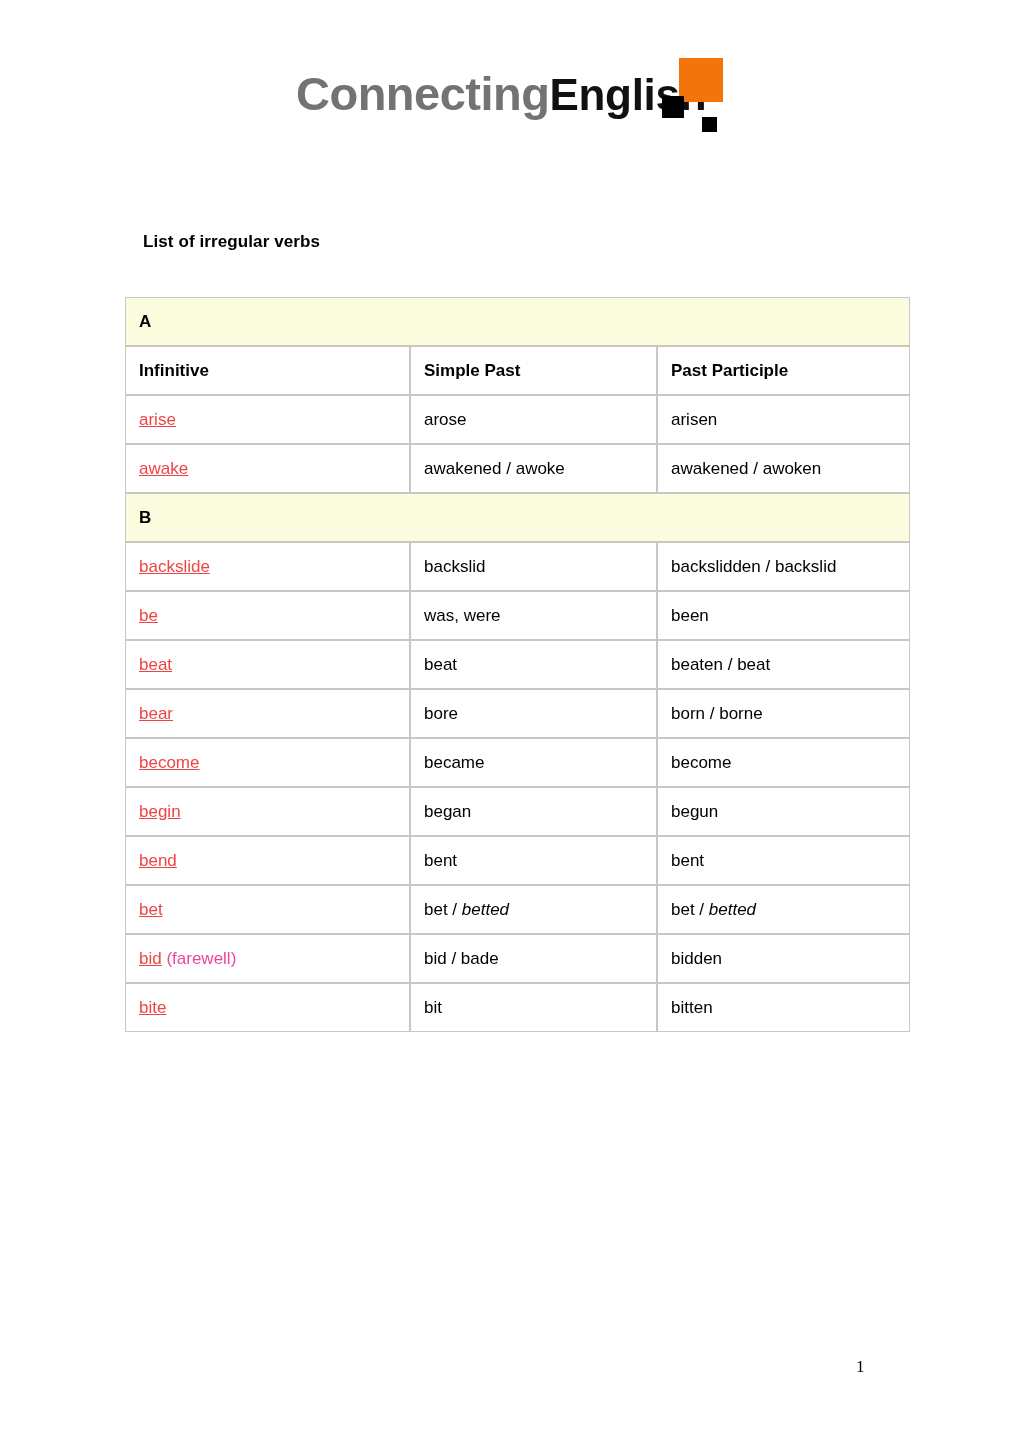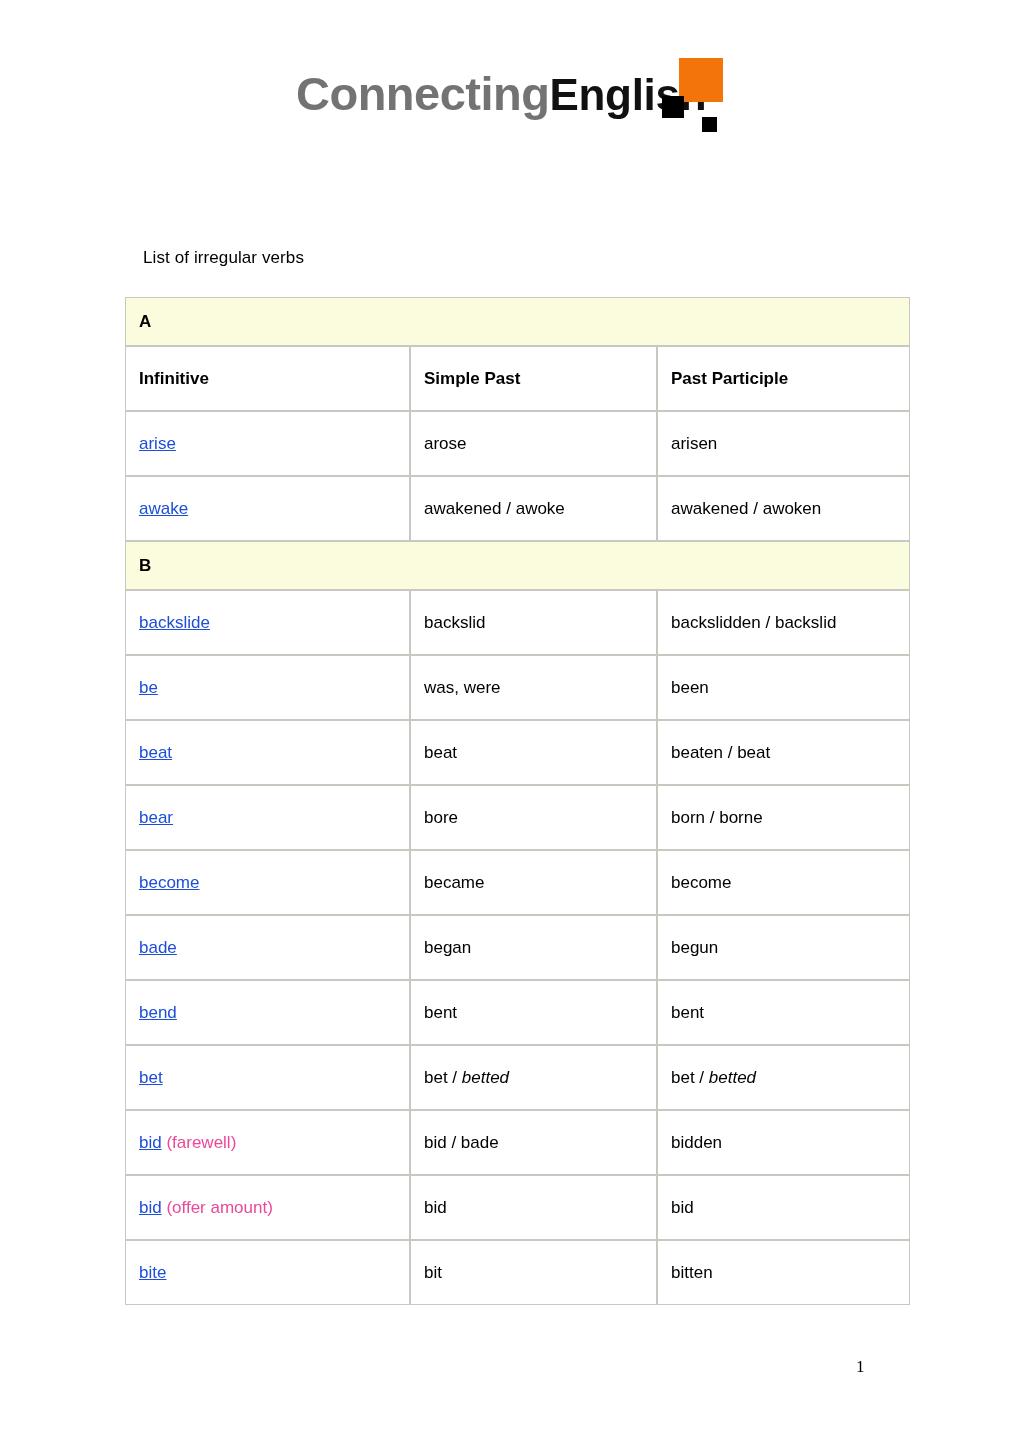--- a/index.html
+++ b/index.html
@@ -64,60 +64,60 @@
     top: 59px;
     width: 15px;
     height: 15px;
     background: #000000;
   }
 
   
   .page-title {
     position: absolute;
     left: 143px;
-    top: 248px;
-    font-size: 17px;
-    font-weight: normal;
+    top: 232px;
+    font-size: 17px;
+    font-weight: bold;
     letter-spacing: 0.1px;
   }
 
   
   .verb-table {
     position: absolute;
     left: 125px;
     top: 297px;
     width: 785px;
     border-collapse: separate;
     border-spacing: 0;
     table-layout: fixed;
   }
   .verb-table td {
     border: 1px solid #c8c8c0;
     padding: 0 13px;
-    height: 65px;
+    height: 49px;
     font-size: 17px;
     vertical-align: middle;
     background: #ffffff;
     box-sizing: border-box;
   }
   .col-1 { width: 285px; }
   .col-2 { width: 247px; }
   .col-3 { width: 253px; }
 
   tr.section-row td {
     background: #fbfbdd;
     font-weight: bold;
     font-size: 17px;
     height: 49px;
   }
   tr.header-row td {
     font-weight: bold;
   }
   .verb-link {
-    color: #1d4ed8;
+    color: #ef4444;
     text-decoration: underline;
   }
   .verb-note {
     color: #ec4899;
     text-decoration: none;
   }
   .alt-italic {
     font-style: italic;
   }
 
@@ -191,45 +191,40 @@
         <td><a class="verb-link" href="#">bear</a></td>
         <td><span>bore</span></td>
         <td><span>born / borne</span></td>
       </tr>
       <tr>
         <td><a class="verb-link" href="#">become</a></td>
         <td><span>became</span></td>
         <td><span>become</span></td>
       </tr>
       <tr>
-        <td><a class="verb-link" href="#">bade</a></td>
+        <td><a class="verb-link" href="#">begin</a></td>
         <td><span>began</span></td>
         <td><span>begun</span></td>
       </tr>
       <tr>
         <td><a class="verb-link" href="#">bend</a></td>
         <td><span>bent</span></td>
         <td><span>bent</span></td>
       </tr>
       <tr>
         <td><a class="verb-link" href="#">bet</a></td>
         <td><span>bet / </span><span class="alt-italic">betted</span></td>
         <td><span>bet / </span><span class="alt-italic">betted</span></td>
       </tr>
       <tr>
         <td><a class="verb-link" href="#">bid</a><span class="verb-note"> (farewell)</span></td>
         <td><span>bid / bade</span></td>
         <td><span>bidden</span></td>
       </tr>
       <tr>
-        <td><a class="verb-link" href="#">bid</a><span class="verb-note"> (offer amount)</span></td>
-        <td><span>bid</span></td>
-        <td><span>bid</span></td>
-      </tr>
-      <tr>
         <td><a class="verb-link" href="#">bite</a></td>
         <td><span>bit</span></td>
         <td><span>bitten</span></td>
       </tr>
     </tbody>
 </table>
 
 <div class="page-number">1</div>
 
 </body></html>

